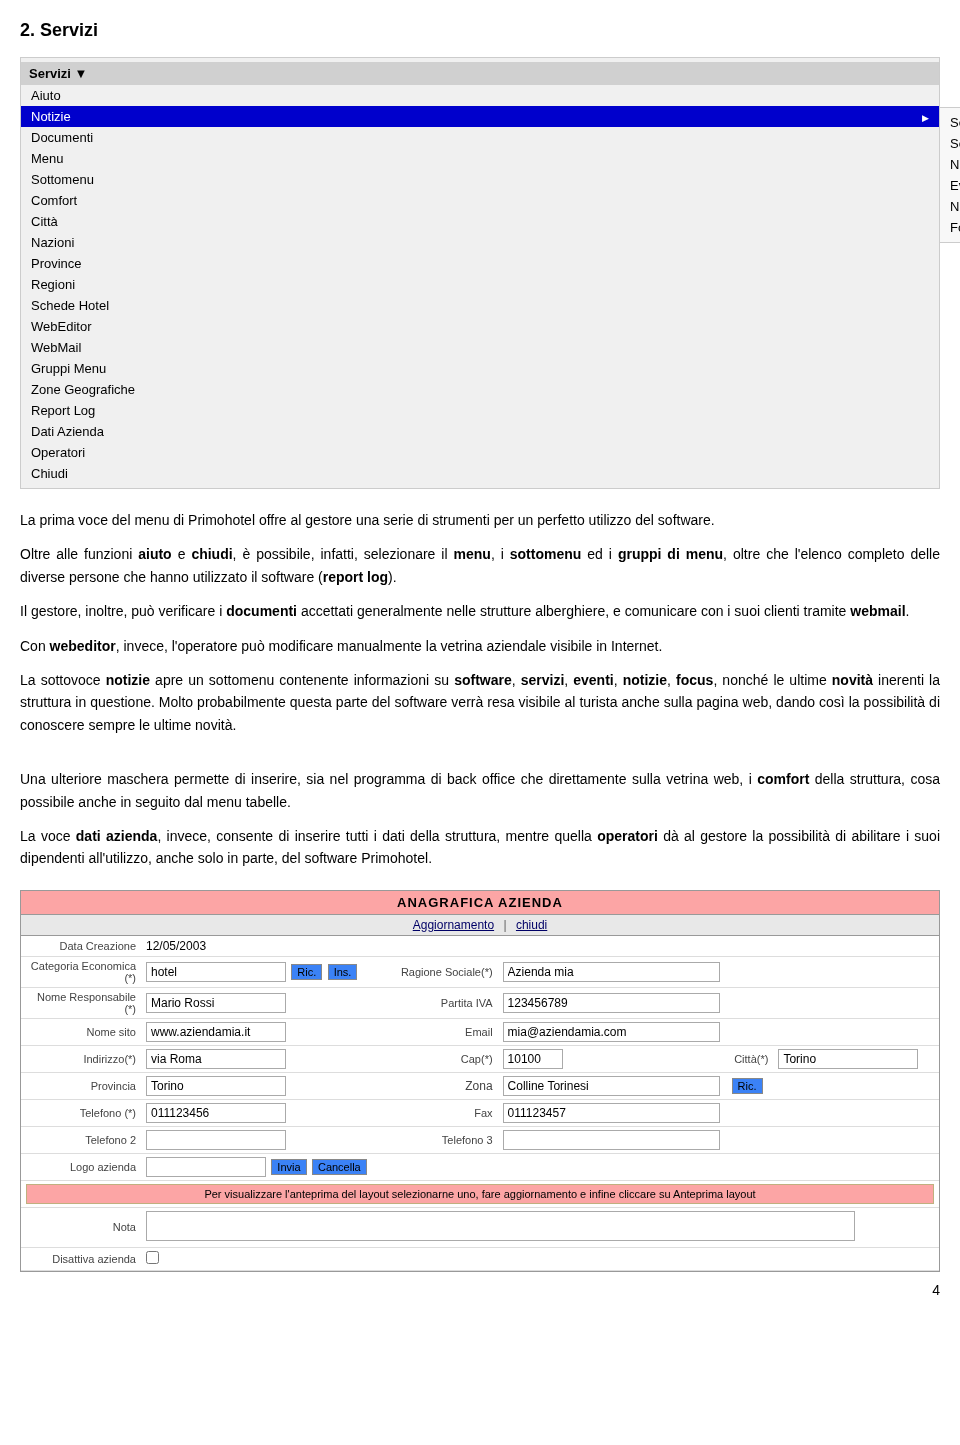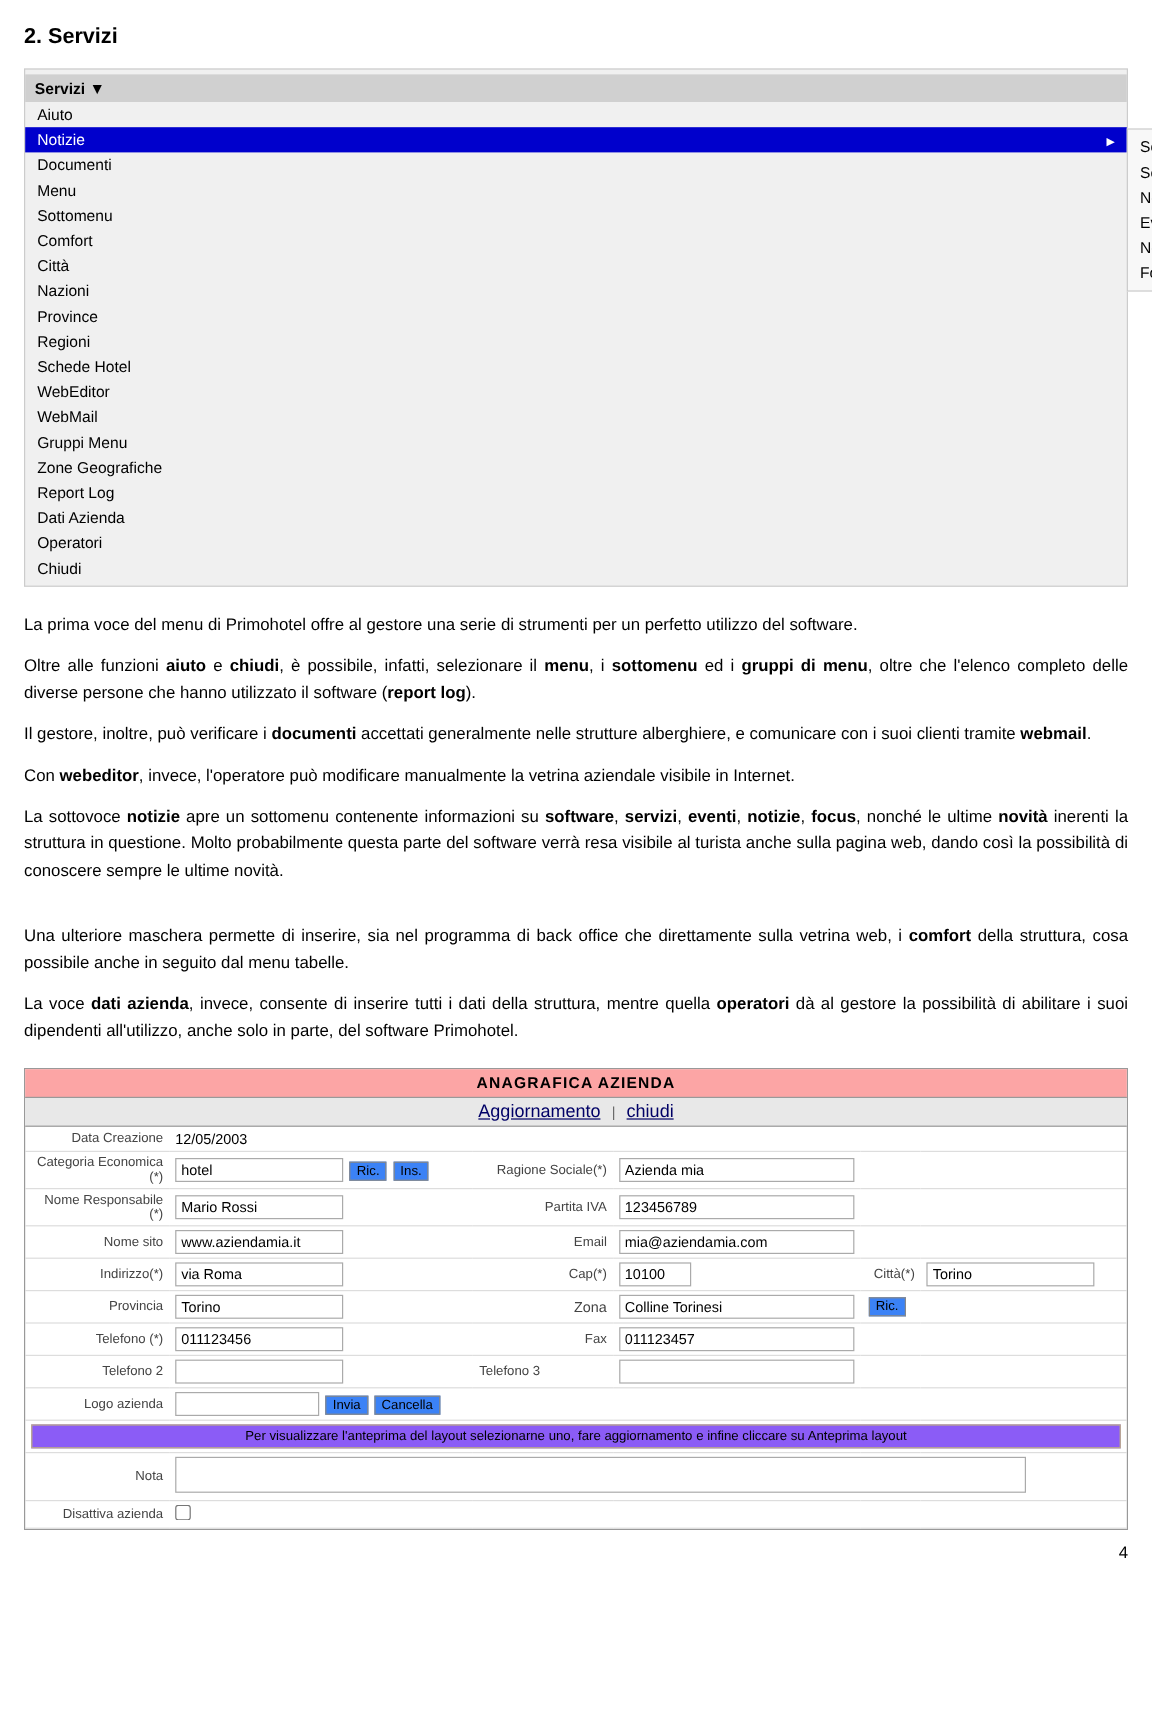--- a/index.html
+++ b/index.html
@@ -106,21 +106,21 @@
     }
     .anagrafica-toolbar {
       background: #e8e8e8;
       text-align: center;
       padding: 3px;
       border-bottom: 1px solid #999;
     }
     .anagrafica-toolbar a {
       color: #000066;
       text-decoration: underline;
-      font-size: 15px;
+      font-size: 12px;
       margin: 0 6px;
       cursor: pointer;
     }
     .anagrafica-toolbar span.separator {
       color: #666;
     }
     .form-table {
       width: 100%;
       border-collapse: collapse;
     }
@@ -144,37 +144,37 @@
       background: #fff;
       height: 20px;
     }
     .form-input-sm {
       width: 60px;
     }
     .form-input-md {
       width: 140px;
     }
     .form-input-lg {
-      width: 196px;
+      width: 217px;
     }
     .btn-small {
       border: 1px solid #888;
       background: #3b82f6;
       font-size: 11px;
       padding: 1px 5px;
       cursor: pointer;
       margin-left: 2px;
     }
     .version-badge {
       color: #666;
       font-size: 11px;
       font-style: italic;
     }
     .info-bar {
-      background: #8b5cf6;
+      background: #fca5a5;
       border: 1px solid #c0b080;
       padding: 3px 6px;
       font-size: 11px;
       text-align: center;
     }
     .textarea-sm {
       width: 90%;
       height: 30px;
       border: 1px solid #aaa;
       font-size: 12px;
@@ -350,21 +350,21 @@
       <td colspan="4">
         <input class="form-input form-input-lg" type="text" value="011123457" style="">
       </td>
     </tr>
 
     <tr>
       <td class="label">Telefono 2</td>
       <td>
         <input class="form-input form-input-md" type="text" value="" style="">
       </td>
-      <td style="font-size:11px; color:#444;margin-top:27px;">Telefono 3</td>
+      <td style="text-align:right; font-size:11px; color:#444;margin-top:27px;">Telefono 3</td>
       <td colspan="4">
         <input class="form-input form-input-lg" type="text" value="" style="">
       </td>
     </tr>
 
     <tr>
       <td class="label">Logo azienda</td>
       <td colspan="6">
         <input class="form-input" type="text" value="" style="width: 120px;">
         <button class="btn-small">Invia</button>

